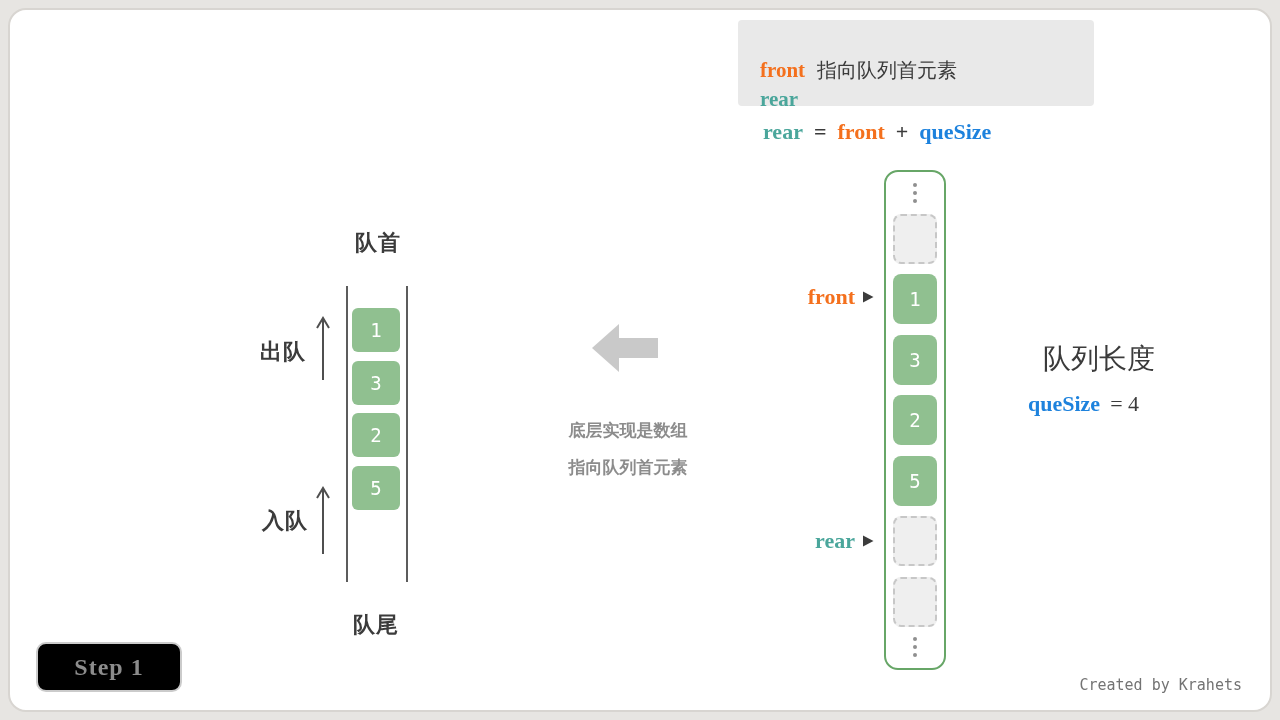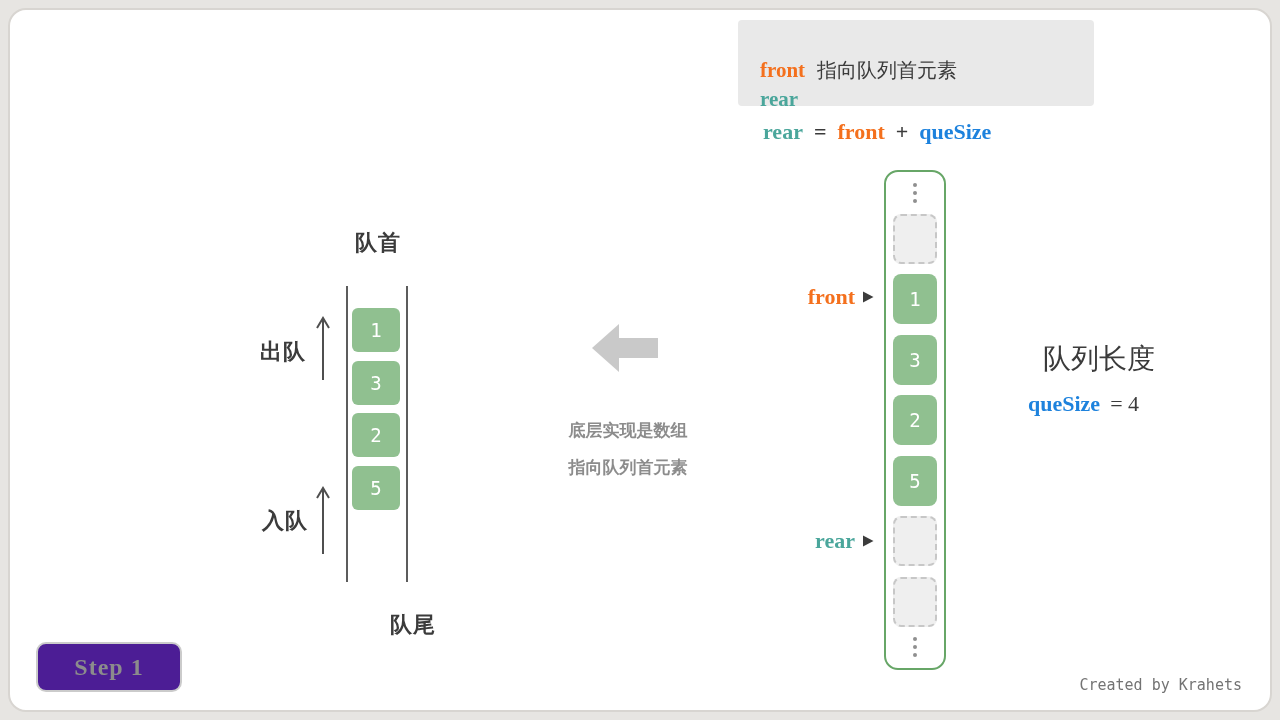--- a/index.html
+++ b/index.html
@@ -83,21 +83,21 @@
   
   .big-arrow { position: absolute; left: 592px; top: 324px; }
   .center-caption {
     position: absolute; left: 500px; top: 412px; width: 256px;
     text-align: center; font-size: 17px; font-weight: bold; color: #8c8c8c; line-height: 37px;
   }
 
   
   .step-badge {
     position: absolute; left: 36px; top: 642px; width: 146px; height: 50px;
-    background: #4c1d95; border: 2px solid #cbcbcb; border-radius: 10px;
+    background: #000000; border: 2px solid #cbcbcb; border-radius: 10px;
     display: flex; align-items: center; justify-content: center;
     font-size: 24px; color: #8c8c8c; letter-spacing: 1px;
   }
 
   
   .credit {
     position: absolute; right: 38px; top: 676px;
     font-family: "DejaVu Sans Mono", "Liberation Mono", monospace;
     font-size: 15px; color: #737373;
   }
@@ -143,21 +143,21 @@
 </div>
 
 <div class="q-label" style="left:262px; top:506px;">入队</div>
 <div class="q-arrow" style="top:486px;">
   <svg width="14" height="70" viewBox="0 0 14 70">
     <line x1="7" y1="4" x2="7" y2="68" stroke="#4f4f4f" stroke-width="2"></line>
     <polyline points="1,12 7,2 13,12" fill="none" stroke="#4f4f4f" stroke-width="2"></polyline>
   </svg>
 </div>
 
-<div class="q-label" style="left:353px; top:610px;margin-left:37px;">队尾</div>
+<div class="q-label" style="left:353px; top:610px;">队尾</div>
 
 <div class="big-arrow">
   <svg width="66" height="48" viewBox="0 0 66 48">
     <polygon points="0,24 27,0 27,14 66,14 66,34 27,34 27,48" fill="#c9c9c9"></polygon>
   </svg>
 </div>
 <div class="center-caption">
   <div>底层实现是数组</div>
   <div>指向队列首元素</div>
 </div>

